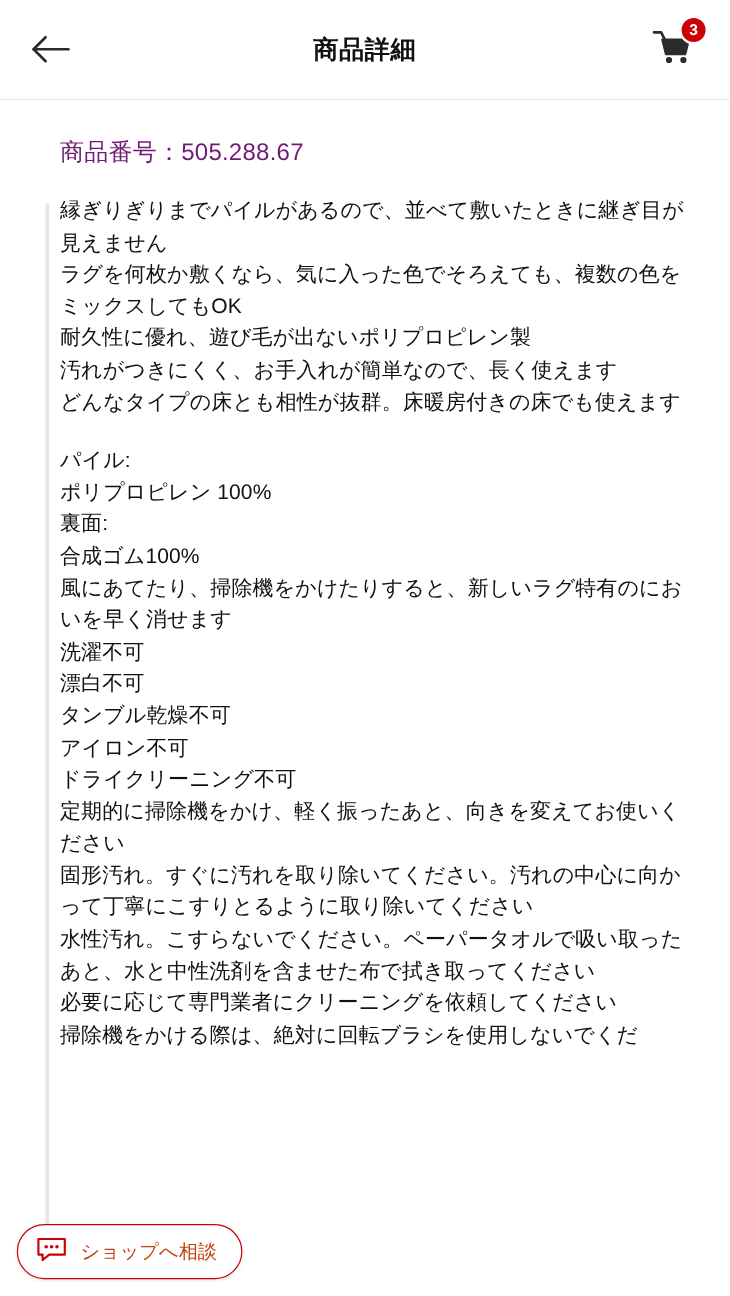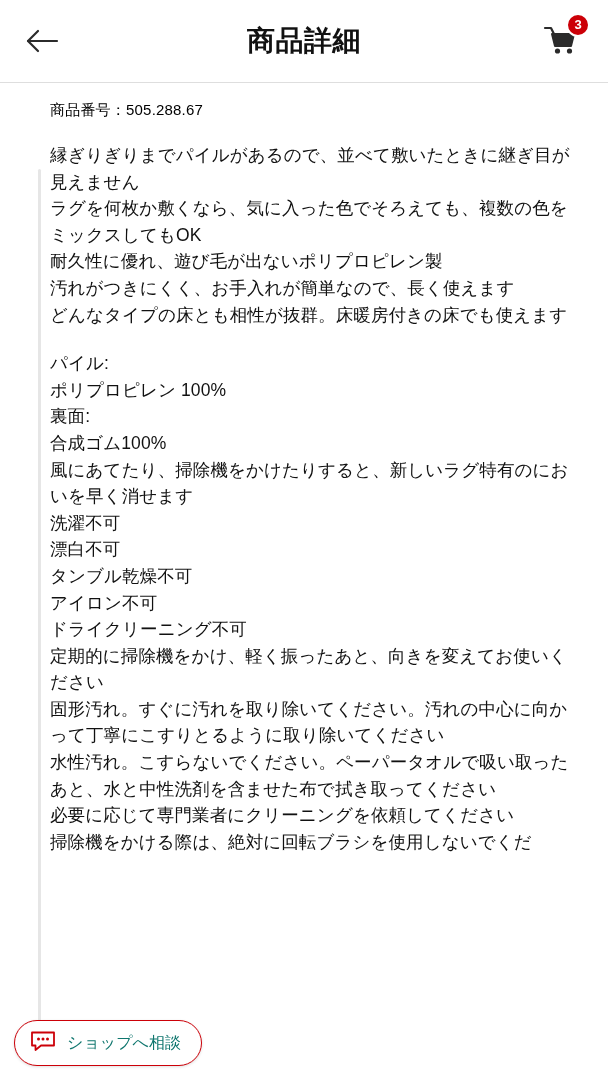--- a/index.html
+++ b/index.html
@@ -32,21 +32,21 @@
   .back-btn {
     width: 48px; height: 48px;
     display: flex; align-items: center; justify-content: center;
     cursor: pointer;
   }
   .back-btn svg { display: block; }
   .header-title {
     position: absolute;
     left: 0; right: 0;
     text-align: center;
-    font-size: 28px;
+    font-size: 21px;
     font-weight: bold;
     color: #111111;
     letter-spacing: 0.5px;
     pointer-events: none;
   }
   .cart-wrap {
     position: relative;
     width: 52px; height: 52px;
     display: flex; align-items: center; justify-content: center;
     cursor: pointer;
@@ -76,25 +76,26 @@
   .content {
     position: relative;
     padding: 0 0 0 0;
     height: calc(1080px - 83px);
     overflow: hidden;
   }
   .scroll-inner {
     padding: 18px 22px 0 22px;
   }
   .art-no {
-    font-size: 15px;
-    color: #000000;
+    font-size: 20px;
+    color: #701a75;
     padding-left: 28px;
     margin-bottom: 22px;
     letter-spacing: 0.2px;
+    margin-top: 12px;
   }
   .desc {
     font-size: 17.5px;
     line-height: 1.52;
     color: #111111;
     padding-left: 28px;
     padding-right: 10px;
     letter-spacing: 0.1px;
   }
   .para {
@@ -123,21 +124,21 @@
     gap: 10px;
     padding: 0 20px 0 14px;
     background: #ffffff;
     border: 1.5px solid #cc0008;
     border-radius: 24px;
     box-shadow: 0 1px 3px rgba(0,0,0,0.13);
     cursor: pointer;
   }
   .chat-fab .label {
     font-size: 16px;
-    color: #0f766e;
+    color: #c2410c;
     white-space: nowrap;
   }
   .chat-icon { display: block; }
 
   
   .bottom-fade {
     position: absolute;
     left: 0; right: 0; bottom: 0;
     height: 28px;
     background: linear-gradient(to bottom, rgba(255,255,255,0) 0%, #ffffff 70%);

